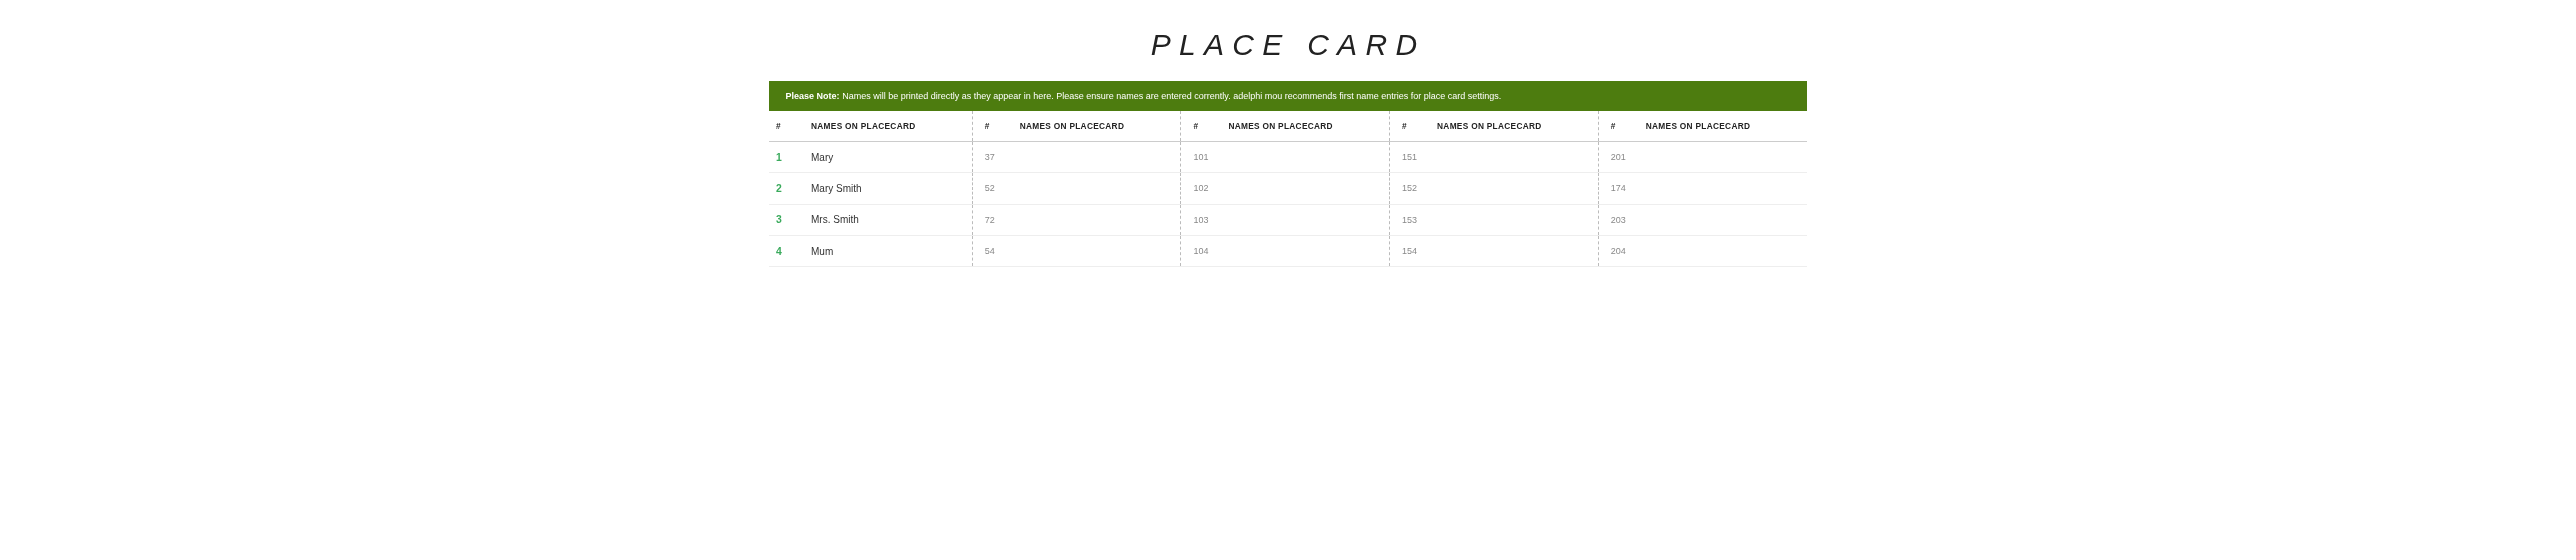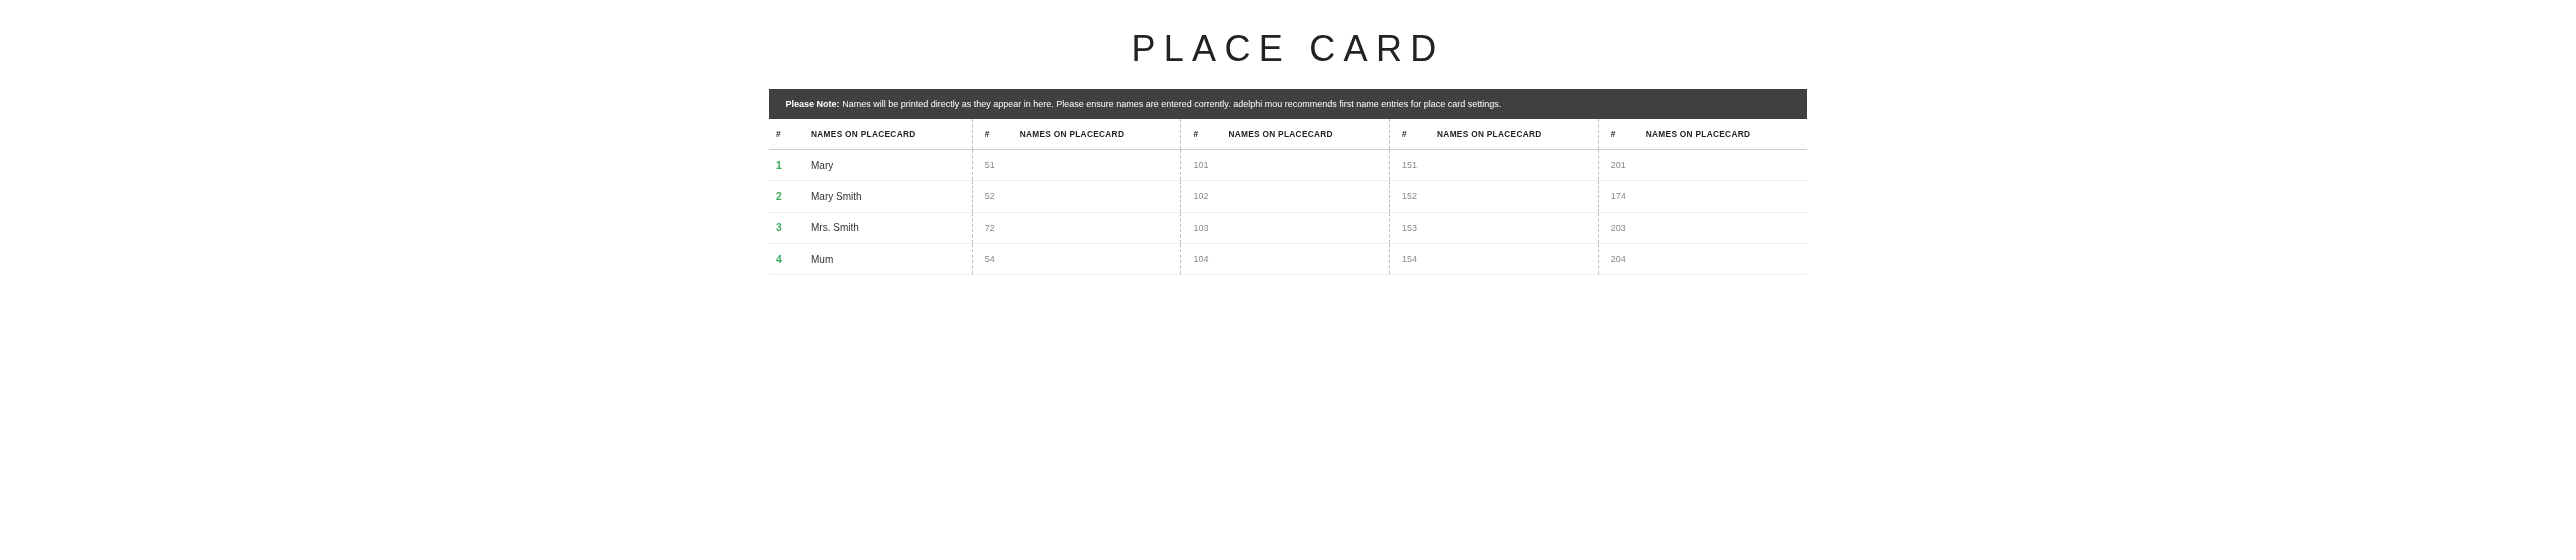--- a/index.html
+++ b/index.html
@@ -12,33 +12,34 @@
       background: #ffffff;
       font-family: Arial, Helvetica, sans-serif;
       min-height: 561px;
       display: flex;
       flex-direction: column;
       align-items: center;
       padding: 28px 14px 14px;
     }
 
     .page-title {
-      font-size: 36px;
+      font-size: 30px;
       letter-spacing: 8.3px;
       font-weight: 300;
       color: #222222;
       text-transform: uppercase;
       margin-bottom: 19.4px;
       text-align: center;
+      font-style: italic;
     }
 
     .notice-bar {
       width: 100%;
       max-width: 1038px;
-      background-color: #404040;
+      background-color: #4d7c0f;
       color: #ffffff;
       font-size: 9px;
       padding: 8.3px 16.6px;
       margin-bottom: 0;
       line-height: 1.5;
     }
 
     .notice-bar strong {
       font-weight: 700;
     }
@@ -149,21 +150,21 @@
 
         <th class="num-col">#</th>
         <th class="name-col">NAMES ON PLACECARD</th>
       </tr>
     </thead>
     <tbody id="table-body">
     <tr>
           <td class="row-num">1</td>
           <td class="name-cell">Mary</td>
           <td class="col-sep"></td>
-          <td class="plain-num">51</td>
+          <td class="plain-num">37</td>
           <td class="name-cell"></td>
           <td class="col-sep"></td>
           <td class="plain-num">101</td>
           <td class="name-cell"></td>
           <td class="col-sep"></td>
           <td class="plain-num">151</td>
           <td class="name-cell"></td>
           <td class="col-sep"></td>
           <td class="plain-num">201</td>
           <td class="name-cell"></td>

